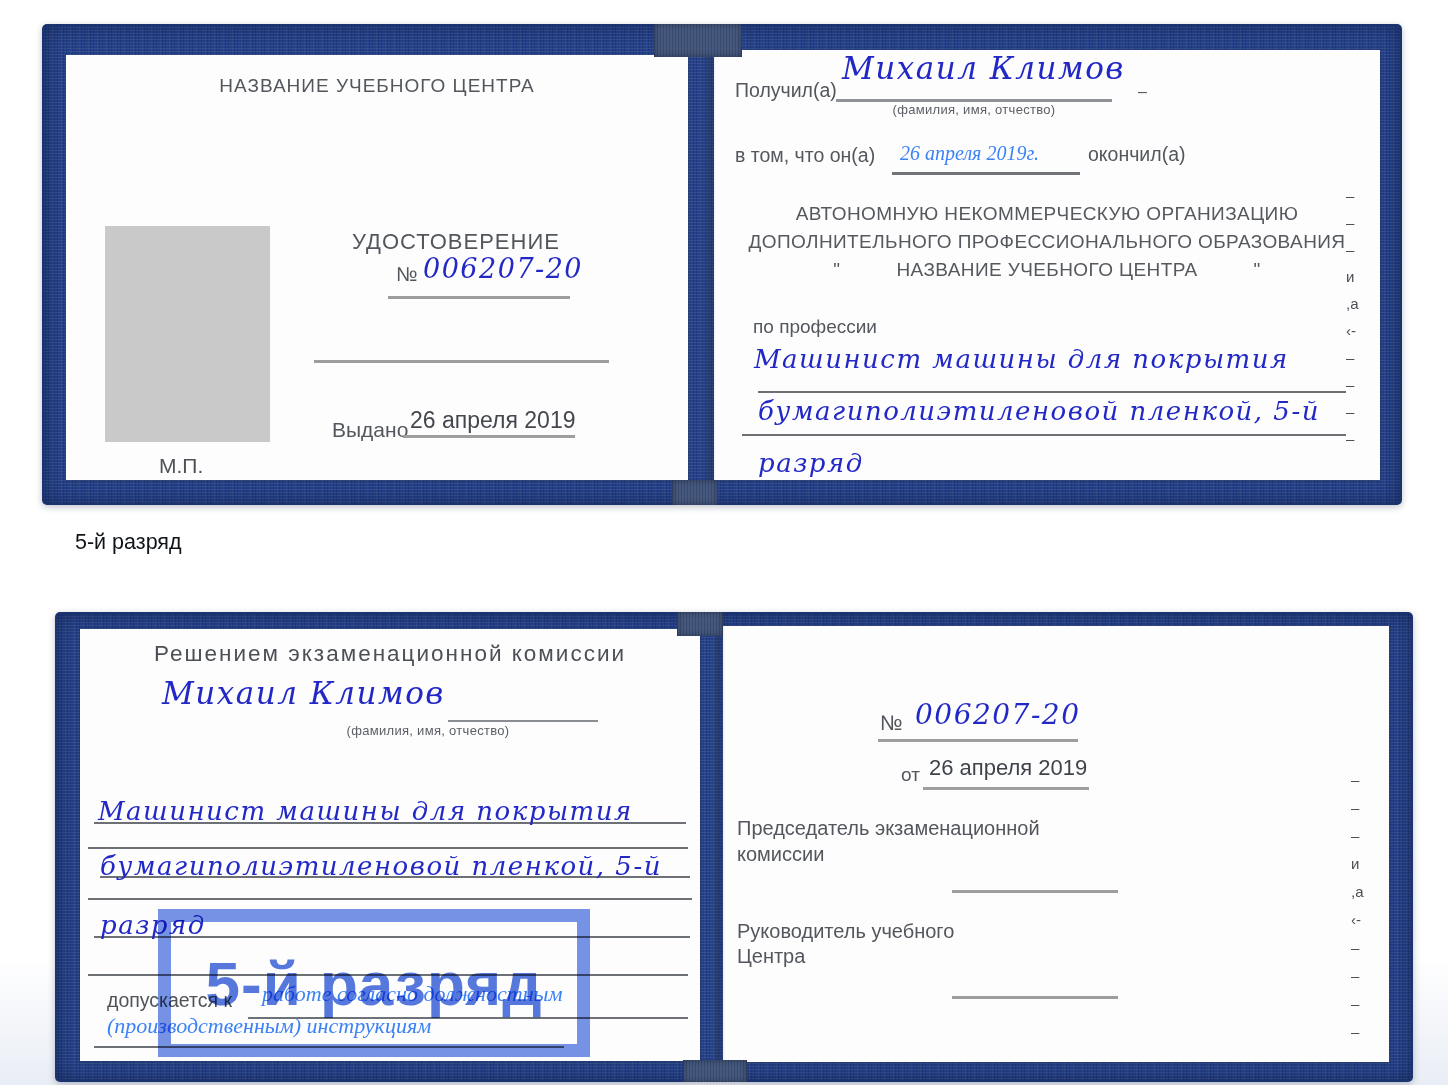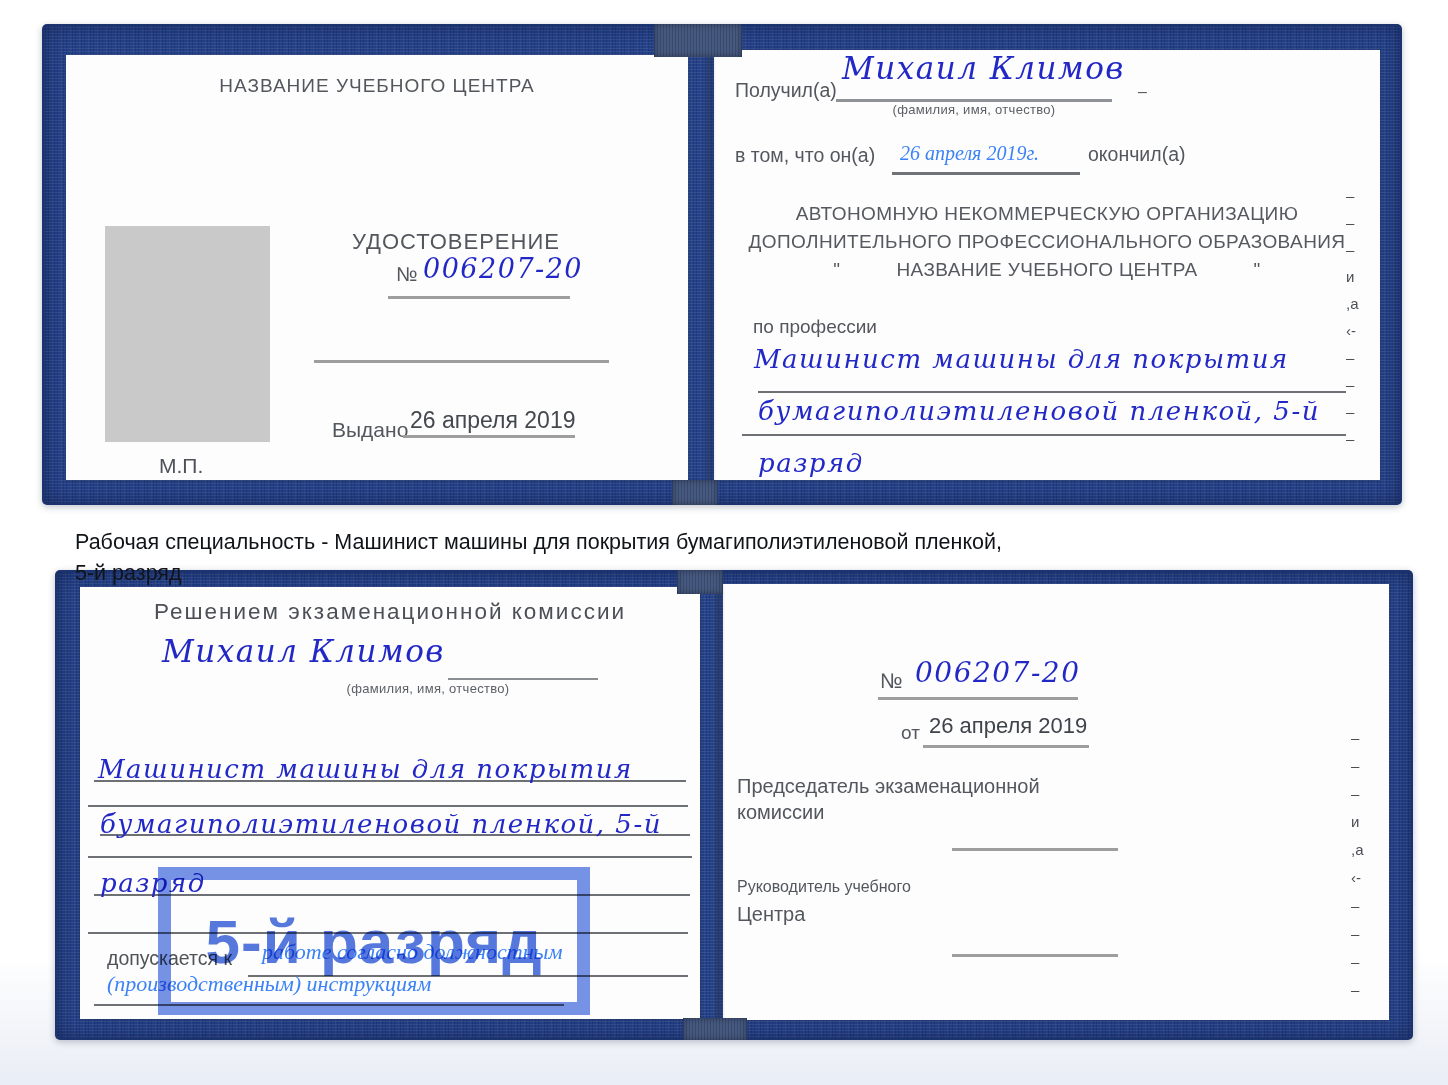--- a/index.html
+++ b/index.html
@@ -15,21 +15,21 @@
     position:absolute; border-radius:5px;
     background-color:#24418a;
     background-image:
       repeating-linear-gradient(0deg, rgba(255,255,255,.08) 0 1px, transparent 1px 3px),
       repeating-linear-gradient(90deg, rgba(8,18,50,.20) 0 1px, transparent 1px 3px),
       repeating-linear-gradient(90deg, rgba(255,255,255,.04) 0 2px, transparent 2px 9px);
     box-shadow: inset 0 0 0 2px #1b336e, inset 0 0 22px rgba(5,15,45,.55), 0 2px 7px rgba(30,40,70,.28);
     padding-left: 38px;
   }
   .spread-top    { left:42px; top:24px;  width:1360px; height:481px; }
-  .spread-bottom { left:55px; top:570px; width:1358px; height:470px; }
+  .spread-bottom { left:55px; top:612px; width:1358px; height:470px; }
 
   .tab { position:absolute; background:#46597e;
     background-image:repeating-linear-gradient(90deg, rgba(0,0,25,.18) 0 1px, transparent 1px 3px);
     box-shadow: inset 0 0 6px rgba(0,0,20,.4); z-index:4; }
   .spread-top .tab-top      { left:612px; top:0;     width:88px; height:33px; border-radius:3px 3px 0 0; }
   .spread-top .tab-bottom   { left:630px; top:456px; width:46px; height:25px; }
   .spread-bottom .tab-top   { left:622px; top:0;     width:46px; height:24px; }
   .spread-bottom .tab-bottom{ left:628px; top:448px; width:64px; height:22px; }
 
   .page { position:absolute; background:#fdfdfd; box-shadow:0 1px 4px rgba(40,50,80,.45); z-index:2; }
@@ -117,21 +117,21 @@
   .br-basis  { left:15px;  top:28px;  width:645px; font-size:21px; letter-spacing:.8px; word-spacing:7px; color:#4f5359; }
   .br-numsign{ left:157px; top:85px;  font-size:21px; }
   .br-number { left:192px; top:72px;  font-size:28px; }
   .br-num-ul { left:155px; top:113px; width:200px; }
   .br-from   { left:178px; top:138px; font-size:19px; }
   .br-date   { left:206px; top:129px; font-size:22px; color:#3f434a; }
   .br-date-ul{ left:200px; top:161px; width:166px; }
   .br-chair1 { left:14px;  top:191px; font-size:20px; }
   .br-chair2 { left:14px;  top:217px; font-size:20px; }
   .br-sig1   { left:229px; top:264px; width:166px; height:2.5px; }
-  .br-head1  { left:14px;  top:294px; font-size:16px; }
+  .br-head1  { left:14px;  top:294px; font-size:20px; }
   .br-head2  { left:14px;  top:319px; font-size:20px; }
   .br-sig2   { left:229px; top:370px; width:166px; height:2.5px; }
   .br-edge   { left:628px; top:140px; line-height:28px; }
 
   
   .caption { position:absolute; left:75px; top:527px; width:1060px; z-index:20;
     font-size:21.5px; line-height:31px; color:#101419; }
 </style>
 </head>
 <body>
@@ -187,21 +187,20 @@
         <span>‹-</span>
         <span>–</span>
         <span>–</span>
         <span>–</span>
         <span>–</span>
       </div>
     </div>
   </section>
 
   <div class="caption">
-    <div>Рабочая специальность - Машинист машины для покрытия бумагиполиэтиленовой пленкой,</div>
     <div>5-й разряд</div>
   </div>
 
   <section class="cover spread-bottom">
     <div class="tab tab-top"></div>
     <div class="tab tab-bottom"></div>
     <div class="crease"></div>
 
     <div class="page page-left">
       <div class="abs bl-heading">Решением экзаменационной комиссии</div>

